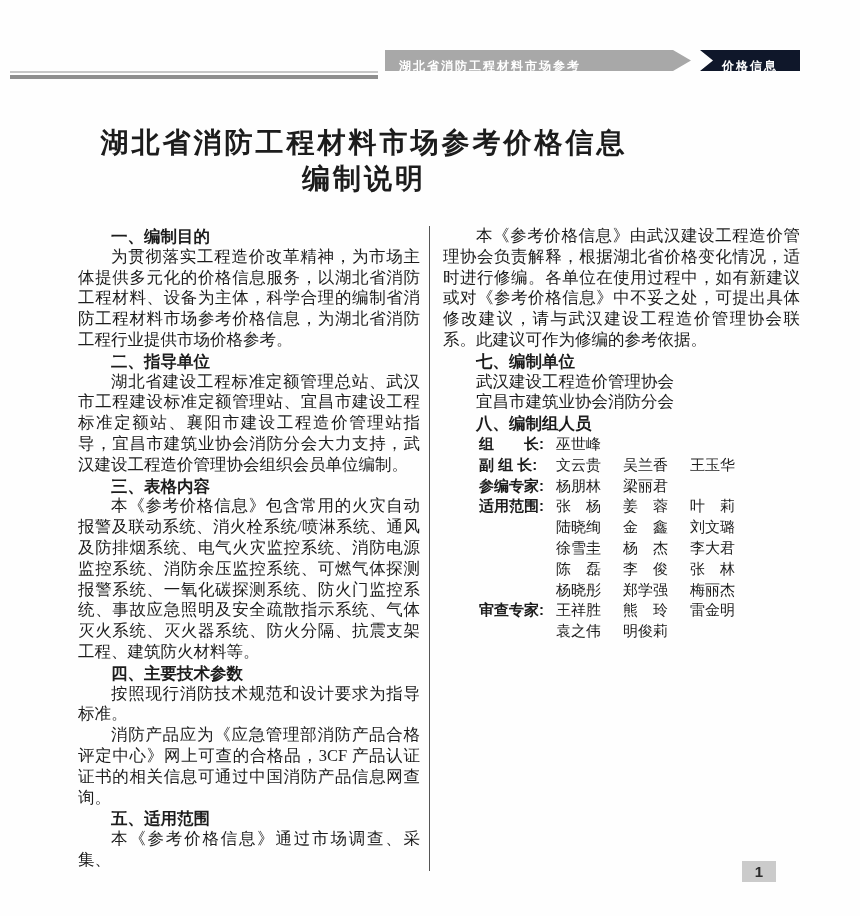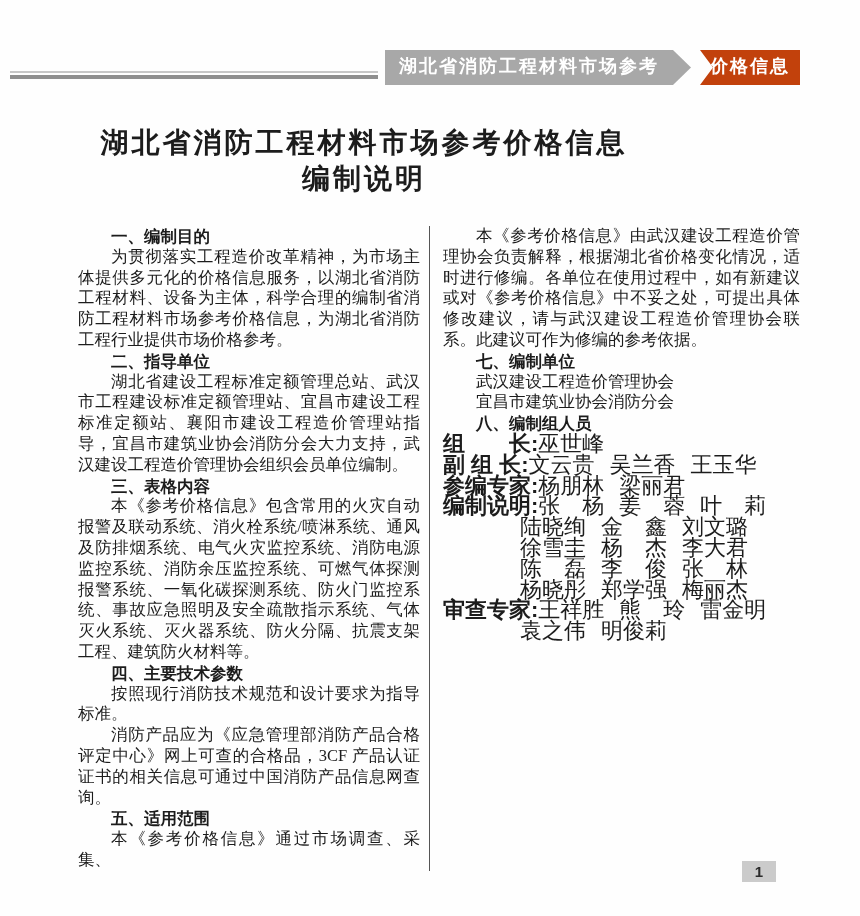--- a/index.html
+++ b/index.html
@@ -11,52 +11,52 @@
     font-family:"Liberation Serif","DejaVu Serif",serif;
     color:#1c1c1c;
   }
   
   .header{position:absolute;left:0;top:0;width:860px;height:92px;}
   .header-rule{position:absolute;left:10px;top:71px;width:368px;}
   .header-rule .thin{height:2px;background:#c7c7c7;}
   .header-rule .gap{height:2px;background:#ffffff;}
   .header-rule .thick{height:4px;background:#8f8f8f;}
   .crumb{
-    position:absolute;top:50px;height:35px;
+    position:absolute;top:50px;height:21px;
     color:#ffffff;font-family:"Liberation Sans","DejaVu Sans",sans-serif;
-    font-weight:bold;font-size:18px;line-height:33px;letter-spacing:2px;
+    font-weight:bold;font-size:12px;line-height:33px;letter-spacing:2px;
   }
   .crumb-primary{
     left:385px;width:306px;background:#a8a8a8;
     padding-left:14px;box-sizing:border-box;
     clip-path:polygon(0 0,288px 0,100% 50%,288px 100%,0 100%);
   }
   .crumb-secondary{
-    left:700px;width:100px;background:#c2410c;text-align:center;
+    left:700px;width:100px;background:#0f172a;text-align:center;
     clip-path:polygon(0 0,100% 0,100% 100%,0 100%,13px 50%);
   }
   
   .title-block{position:absolute;left:0;top:125px;width:728px;text-align:center;}
   .title-line1{font-size:28px;font-weight:bold;letter-spacing:3px;line-height:36px;}
   .title-line2{font-size:28px;font-weight:bold;letter-spacing:3px;line-height:36px;}
   
   .columns{position:absolute;left:78px;top:226px;width:722px;display:flex;}
   .col-left{width:342px;}
   .col-divider{width:1px;background:#555555;margin-left:9px;}
   .col-right{width:357px;margin-left:13px;}
   .col p{margin:0;font-size:16.5px;line-height:20.8px;text-align:justify;}
   .para{text-indent:33px;}
   .para-cont{text-indent:0;}
   .sec-heading{
     font-family:"Liberation Sans","DejaVu Sans",sans-serif;
     font-weight:bold;text-indent:33px;
   }
   .unit-line{text-indent:33px;}
   
-  .roster{font-size:22px;line-height:20.8px;}
+  .roster{margin-left:36px;font-size:15px;line-height:20.8px;}
   .roster-row{display:flex;}
   .roster-label{
     flex:0 0 77px;font-weight:bold;
     font-family:"Liberation Sans","DejaVu Sans",sans-serif;
     white-space:pre;
   }
   .roster-name{flex:0 0 52px;margin-right:15px;white-space:nowrap;}
   
   .page-num-box{
     position:absolute;left:742px;top:861px;width:34px;height:21px;
@@ -123,21 +123,21 @@
           <span class="roster-name">吴兰香</span>
           <span class="roster-name">王玉华</span>
         </div>
         <div class="roster-row">
           <span class="roster-label">参编专家:</span>
           <span class="roster-name">杨朋林</span>
           <span class="roster-name">梁丽君</span>
           <span class="roster-name"></span>
         </div>
         <div class="roster-row">
-          <span class="roster-label">编制说明:</span>
+          <span class="roster-label">适用范围:</span>
           <span class="roster-name">张　杨</span>
           <span class="roster-name">姜　蓉</span>
           <span class="roster-name">叶　莉</span>
         </div>
         <div class="roster-row">
           <span class="roster-label"></span>
           <span class="roster-name">陆晓绚</span>
           <span class="roster-name">金　鑫</span>
           <span class="roster-name">刘文璐</span>
         </div>

